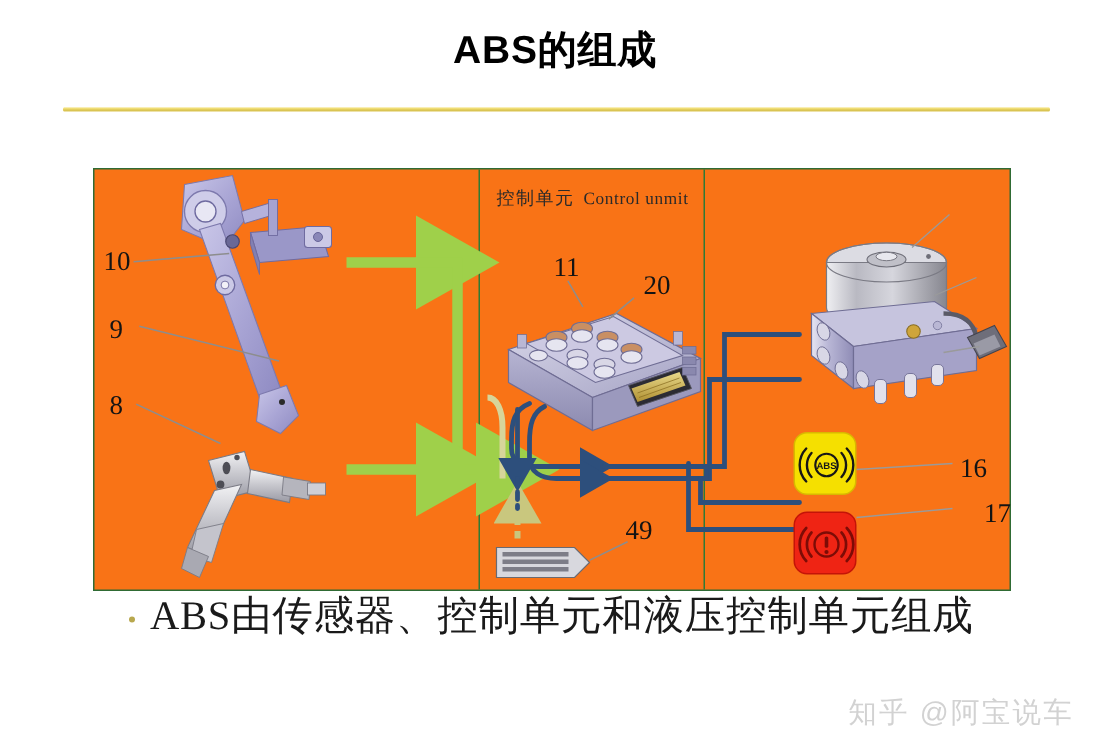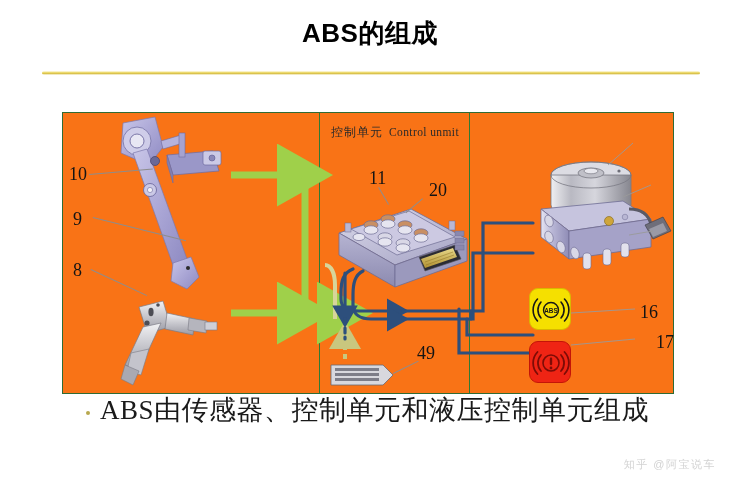--- a/index.html
+++ b/index.html
@@ -139,23 +139,23 @@
     font-size: 27px;
     line-height: 1.24;
     color: #1a1a1a;
     letter-spacing: 0.5px;
   }
 
   
   .watermark {
     position: absolute;
     right: 24px;
-    bottom: 28px;
+    bottom: 12px;
     font-family: "Liberation Sans", sans-serif;
-    font-size: 11px;
+    font-size: 19px;
     color: #d2d2d2;
     letter-spacing: 1.5px;
     white-space: nowrap;
   }
 </style>
 </head>
 <body>
 
 <div class="slide-title">ABS的组成</div>
 

